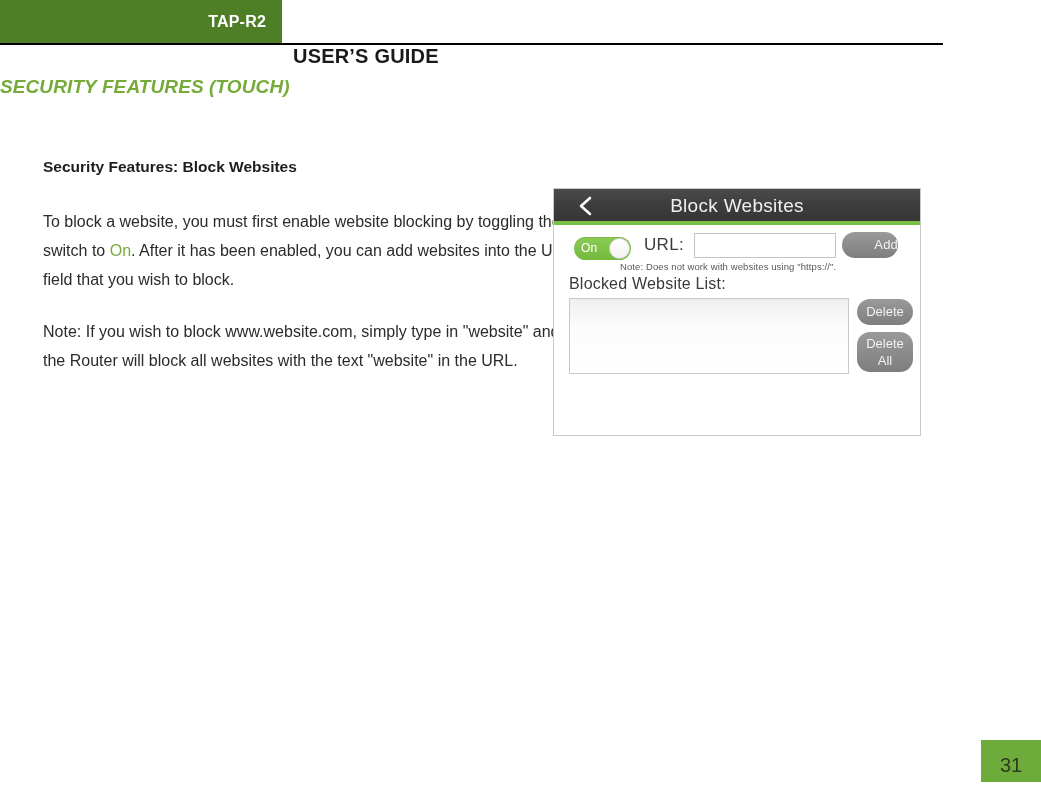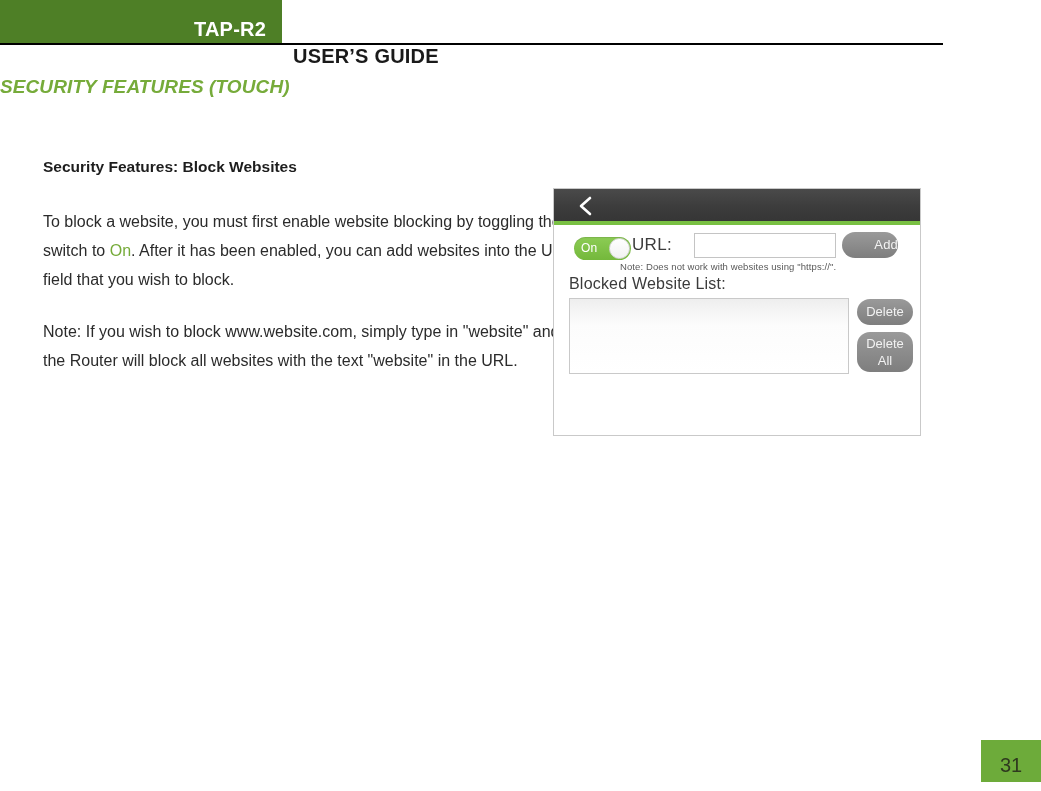--- a/index.html
+++ b/index.html
@@ -34,24 +34,23 @@
   }
   .header-brand {
     position: absolute;
     left: 0;
     top: 0;
     width: 266px;
     height: 43px;
     line-height: 43px;
     text-align: right;
     color: #ffffff;
-    font-size: 20px;
+    font-size: 16px;
     font-weight: bold;
     letter-spacing: 0.2px;
-    margin-top: 8px;
   }
   .header-title {
     position: absolute;
     left: 293px;
     top: 0;
     height: 54px;
     line-height: 43px;
     color: #1a1a1a;
     font-size: 20px;
     font-weight: bold;
@@ -187,21 +186,21 @@
     top: 1px;
     width: 21px;
     height: 21px;
     border-radius: 50%;
     background: linear-gradient(to bottom, #ffffff 0%, #f2f2f2 100%);
     border: 1px solid #d5d5d5;
     box-sizing: border-box;
   }
   .url-label {
     position: absolute;
-    left: 78px;
+    left: 90px;
     top: 10px;
     font-size: 17px;
     color: #3b3b3b;
     letter-spacing: 0.3px;
   }
   .url-input {
     position: absolute;
     left: 140px;
     top: 8px;
     width: 142px;
@@ -348,20 +347,21 @@
 </div>
 
 <div class="device-panel">
 
   <div class="device-topbar">
     <div class="back-chevron">
       <svg width="20" height="22" viewBox="0 0 20 22" aria-hidden="true">
         <polyline points="14,3 5,11 14,19" fill="none" stroke="#ffffff" stroke-width="2.6" stroke-linecap="round" stroke-linejoin="round"></polyline>
       </svg>
     </div>
+    <div class="device-title">Block Websites</div>
     <div class="device-topbar-underline"></div>
   </div>
 
   <div class="device-body">
 
     <div class="toggle">
       <span class="toggle-label">On</span>
       <span class="toggle-knob"></span>
     </div>
 

